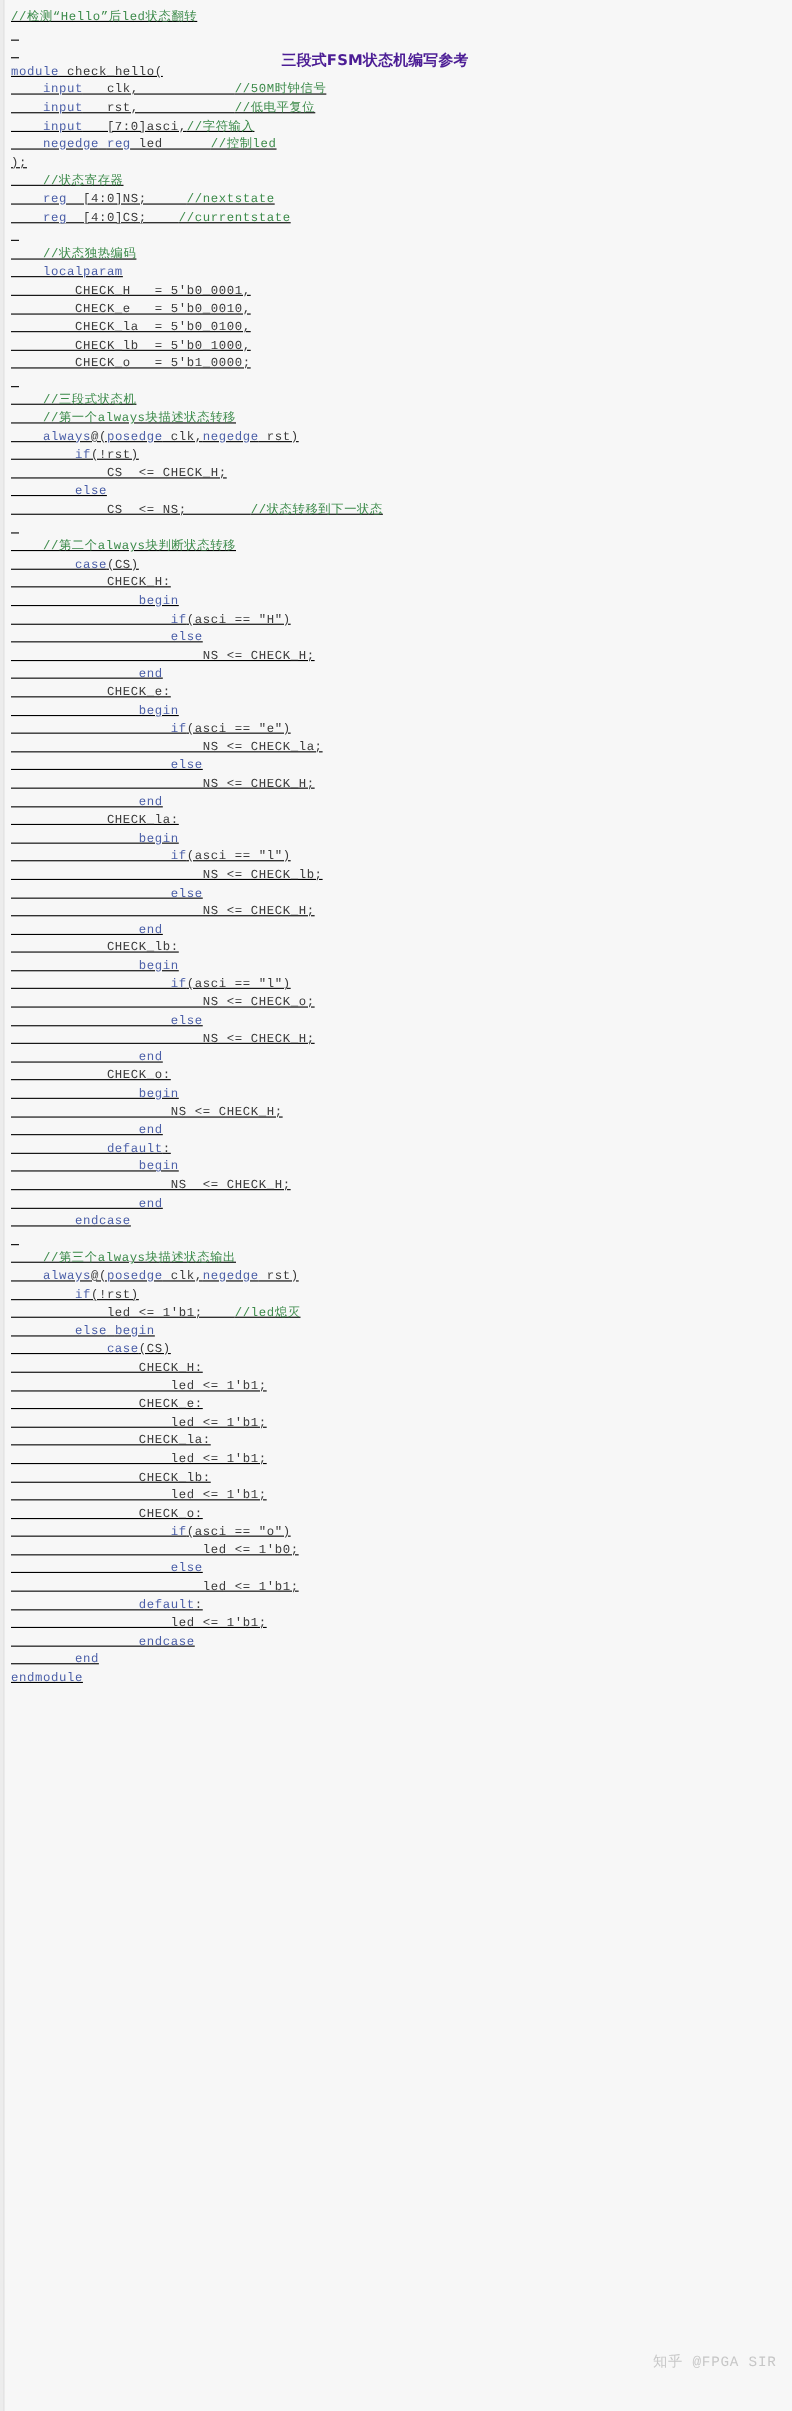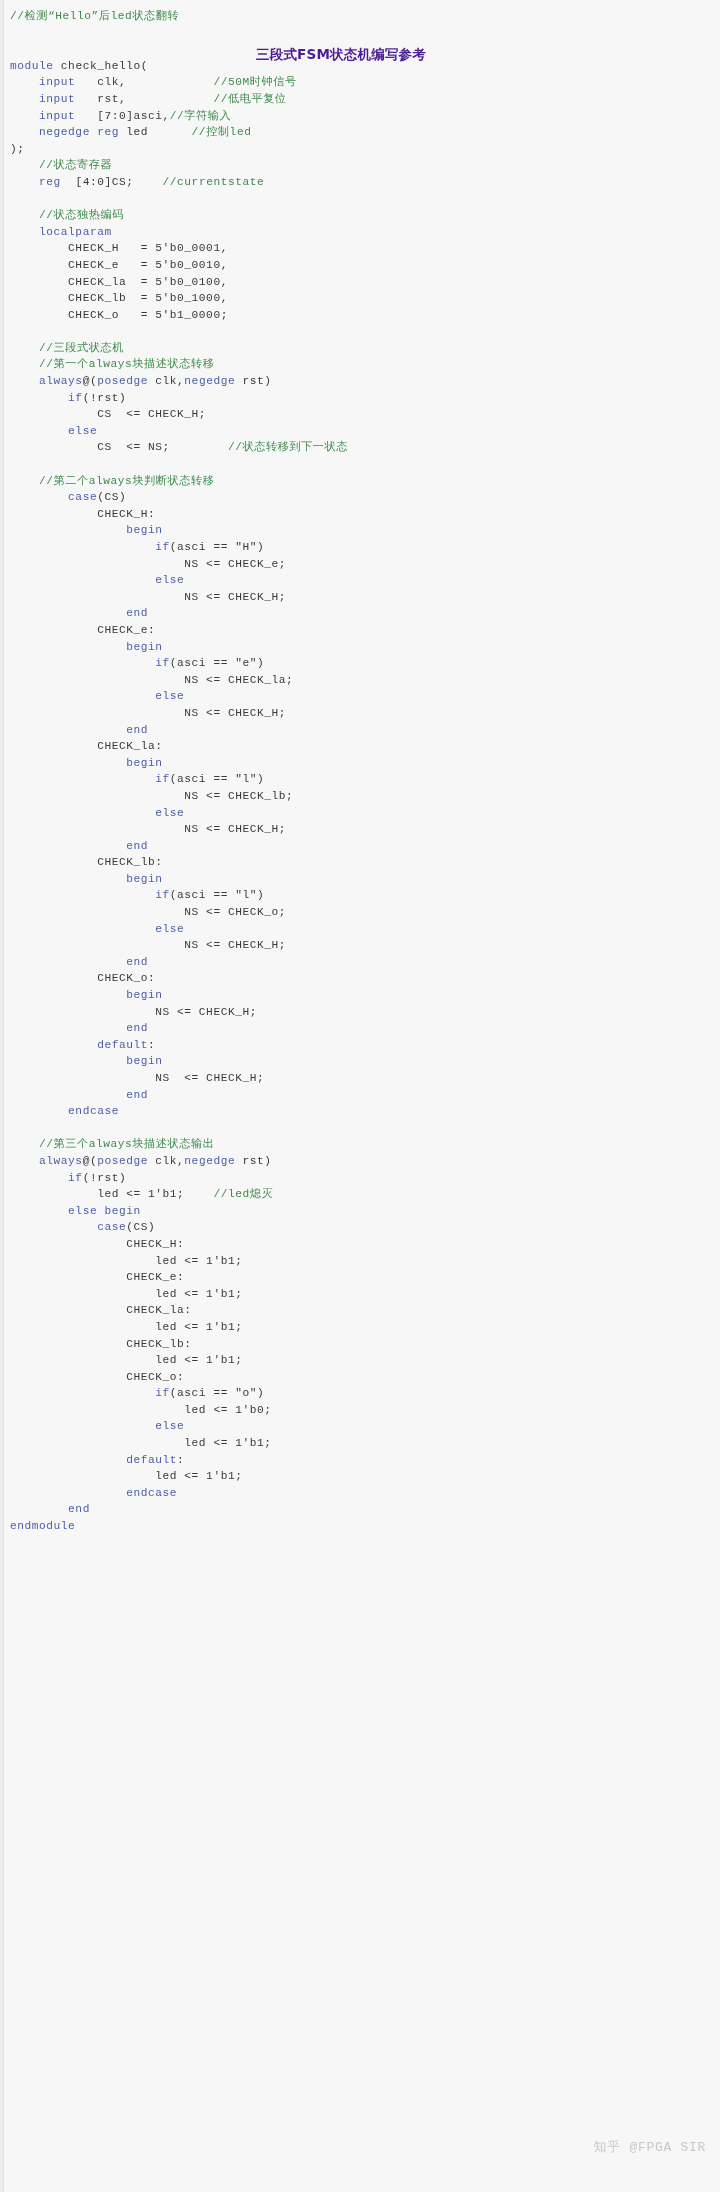--- a/index.html
+++ b/index.html
@@ -31,20 +31,21 @@
     height: 2192px;
     background: #ececec;
     border-right: 1px solid #e2e2e2;
   }
   .code-block {
     position: absolute;
     left: 0;
     top: 0;
     width: 720px;
     padding: 8px 0 0 0;
+    text-decoration: underline;
   }
   .code-line {
     display: block;
     height: 16.6px;
     line-height: 16.6px;
     font-size: 11.2px;
     letter-spacing: 0.55px;
     white-space: pre;
     padding-left: 10px;
     color: #2f2f2f;
@@ -88,20 +89,21 @@
       <div class="code-line"><span class="c">//检测“Hello”后led状态翻转</span></div>
       <div class="code-line blank">&nbsp;</div>
       <div class="code-line blank">&nbsp;</div>
       <div class="code-line"><span class="k">module</span><span class="p"> check_hello(</span></div>
       <div class="code-line"><span class="k">    input</span><span class="p">   clk,            </span><span class="c">//50M时钟信号</span></div>
       <div class="code-line"><span class="k">    input</span><span class="p">   rst,            </span><span class="c">//低电平复位</span></div>
       <div class="code-line"><span class="k">    input</span><span class="p">   [7:0]asci,</span><span class="c">//字符输入</span></div>
       <div class="code-line"><span class="k">    negedge</span><span class="p"> </span><span class="k">reg</span><span class="p"> led      </span><span class="c">//控制led</span></div>
       <div class="code-line"><span class="p">);</span></div>
       <div class="code-line"><span class="c">    //状态寄存器</span></div>
+      <div class="code-line"><span class="k">    reg</span><span class="p">  [4:0]NS;     </span><span class="c">//nextstate</span></div>
       <div class="code-line"><span class="k">    reg</span><span class="p">  [4:0]CS;    </span><span class="c">//currentstate</span></div>
       <div class="code-line blank">&nbsp;</div>
       <div class="code-line"><span class="c">    //状态独热编码</span></div>
       <div class="code-line"><span class="k">    localparam</span></div>
       <div class="code-line"><span class="p">        CHECK_H   = 5'b0_0001,</span></div>
       <div class="code-line"><span class="p">        CHECK_e   = 5'b0_0010,</span></div>
       <div class="code-line"><span class="p">        CHECK_la  = 5'b0_0100,</span></div>
       <div class="code-line"><span class="p">        CHECK_lb  = 5'b0_1000,</span></div>
       <div class="code-line"><span class="p">        CHECK_o   = 5'b1_0000;</span></div>
       <div class="code-line blank">&nbsp;</div>
@@ -111,21 +113,20 @@
       <div class="code-line"><span class="k">        if</span><span class="p">(!rst)</span></div>
       <div class="code-line"><span class="p">            CS  &lt;= CHECK_H;</span></div>
       <div class="code-line"><span class="k">        else</span></div>
       <div class="code-line"><span class="p">            CS  &lt;= NS;        </span><span class="c">//状态转移到下一状态</span></div>
       <div class="code-line blank">&nbsp;</div>
       <div class="code-line"><span class="c">    //第二个always块判断状态转移</span></div>
       <div class="code-line"><span class="k">        case</span><span class="p">(CS)</span></div>
       <div class="code-line"><span class="p">            CHECK_H:</span></div>
       <div class="code-line"><span class="k">                begin</span></div>
       <div class="code-line"><span class="k">                    if</span><span class="p">(asci == "H")</span></div>
-      <div class="code-line"><span class="p">                        NS &lt;= CHECK_e;</span></div>
       <div class="code-line"><span class="k">                    else</span></div>
       <div class="code-line"><span class="p">                        NS &lt;= CHECK_H;</span></div>
       <div class="code-line"><span class="k">                end</span></div>
       <div class="code-line"><span class="p">            CHECK_e:</span></div>
       <div class="code-line"><span class="k">                begin</span></div>
       <div class="code-line"><span class="k">                    if</span><span class="p">(asci == "e")</span></div>
       <div class="code-line"><span class="p">                        NS &lt;= CHECK_la;</span></div>
       <div class="code-line"><span class="k">                    else</span></div>
       <div class="code-line"><span class="p">                        NS &lt;= CHECK_H;</span></div>
       <div class="code-line"><span class="k">                end</span></div>

